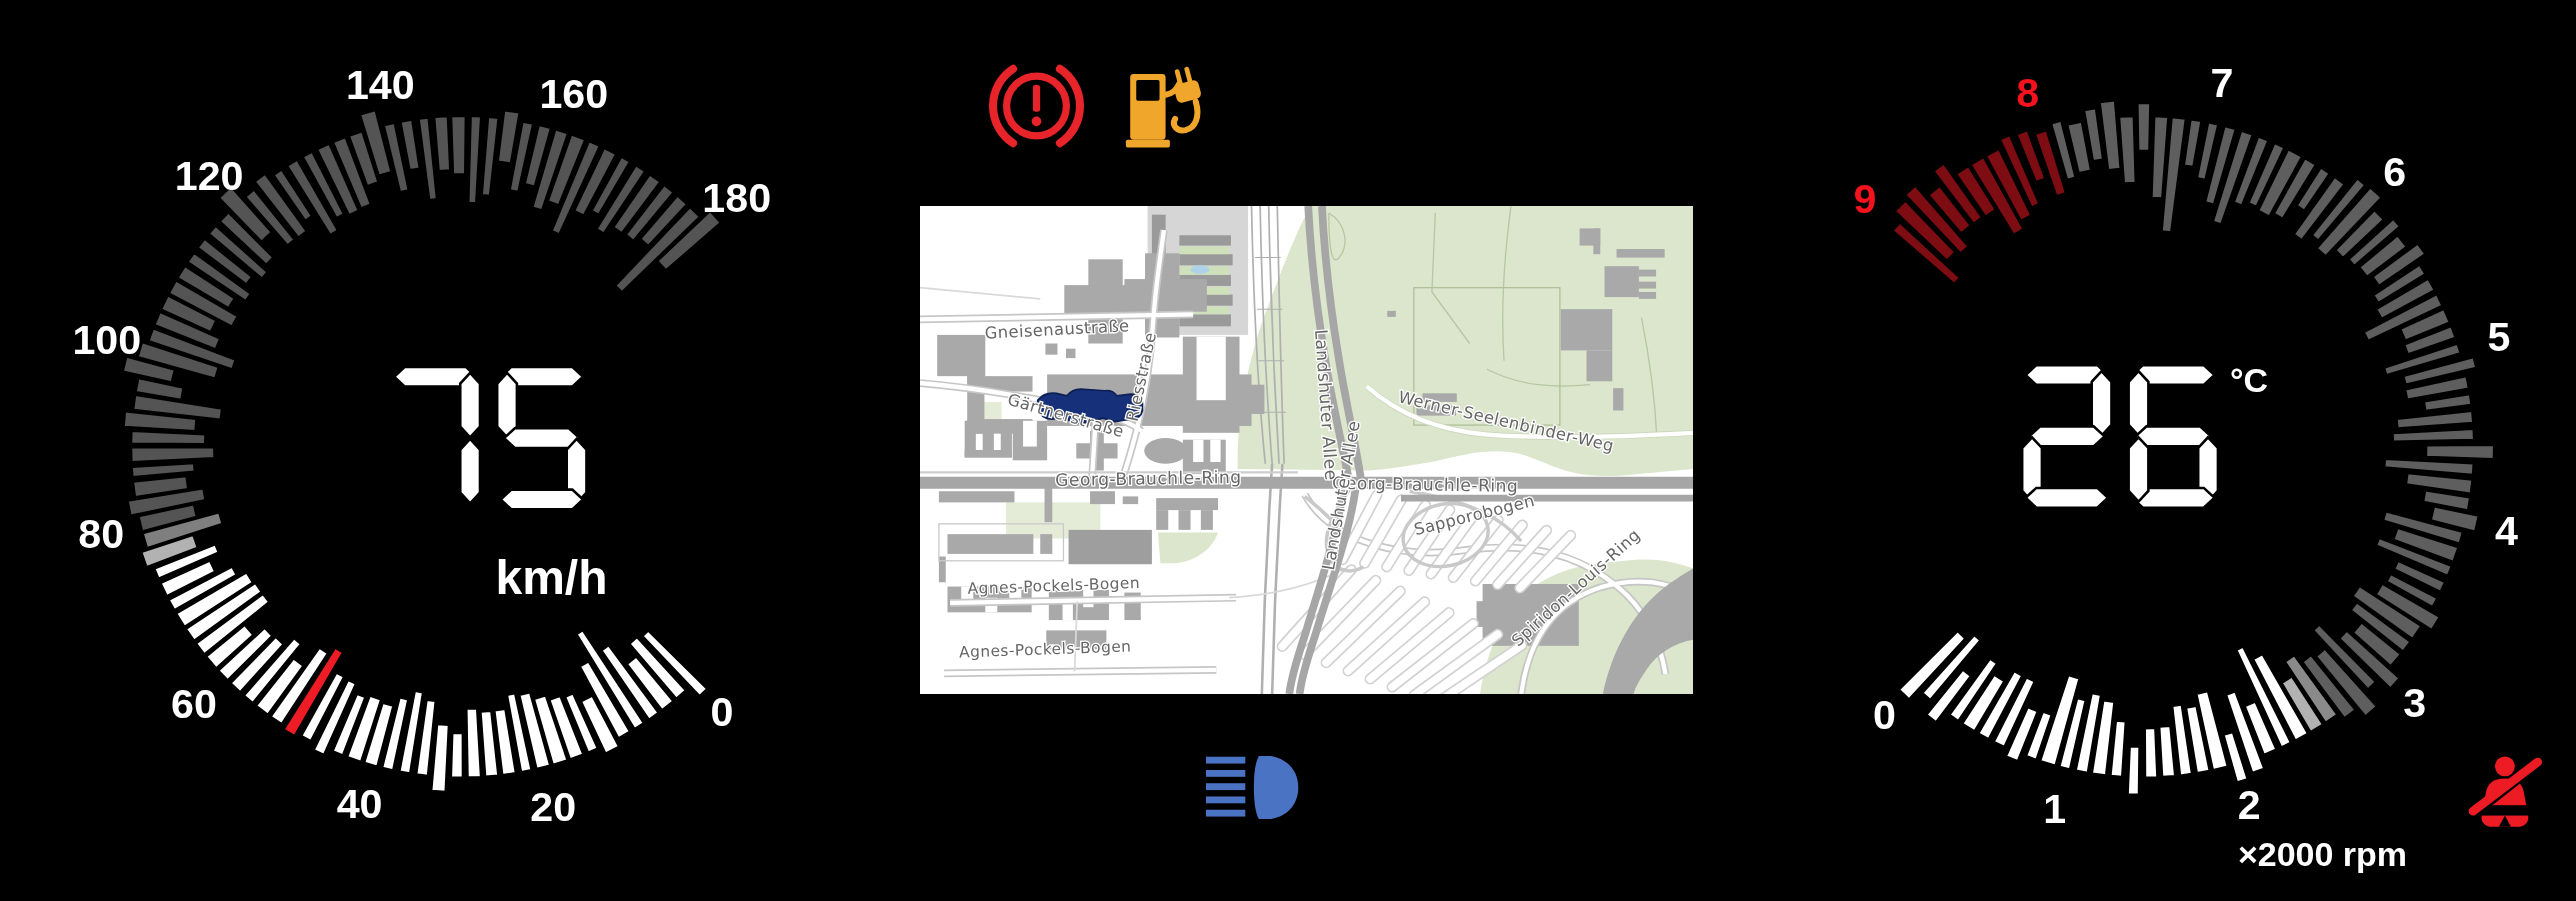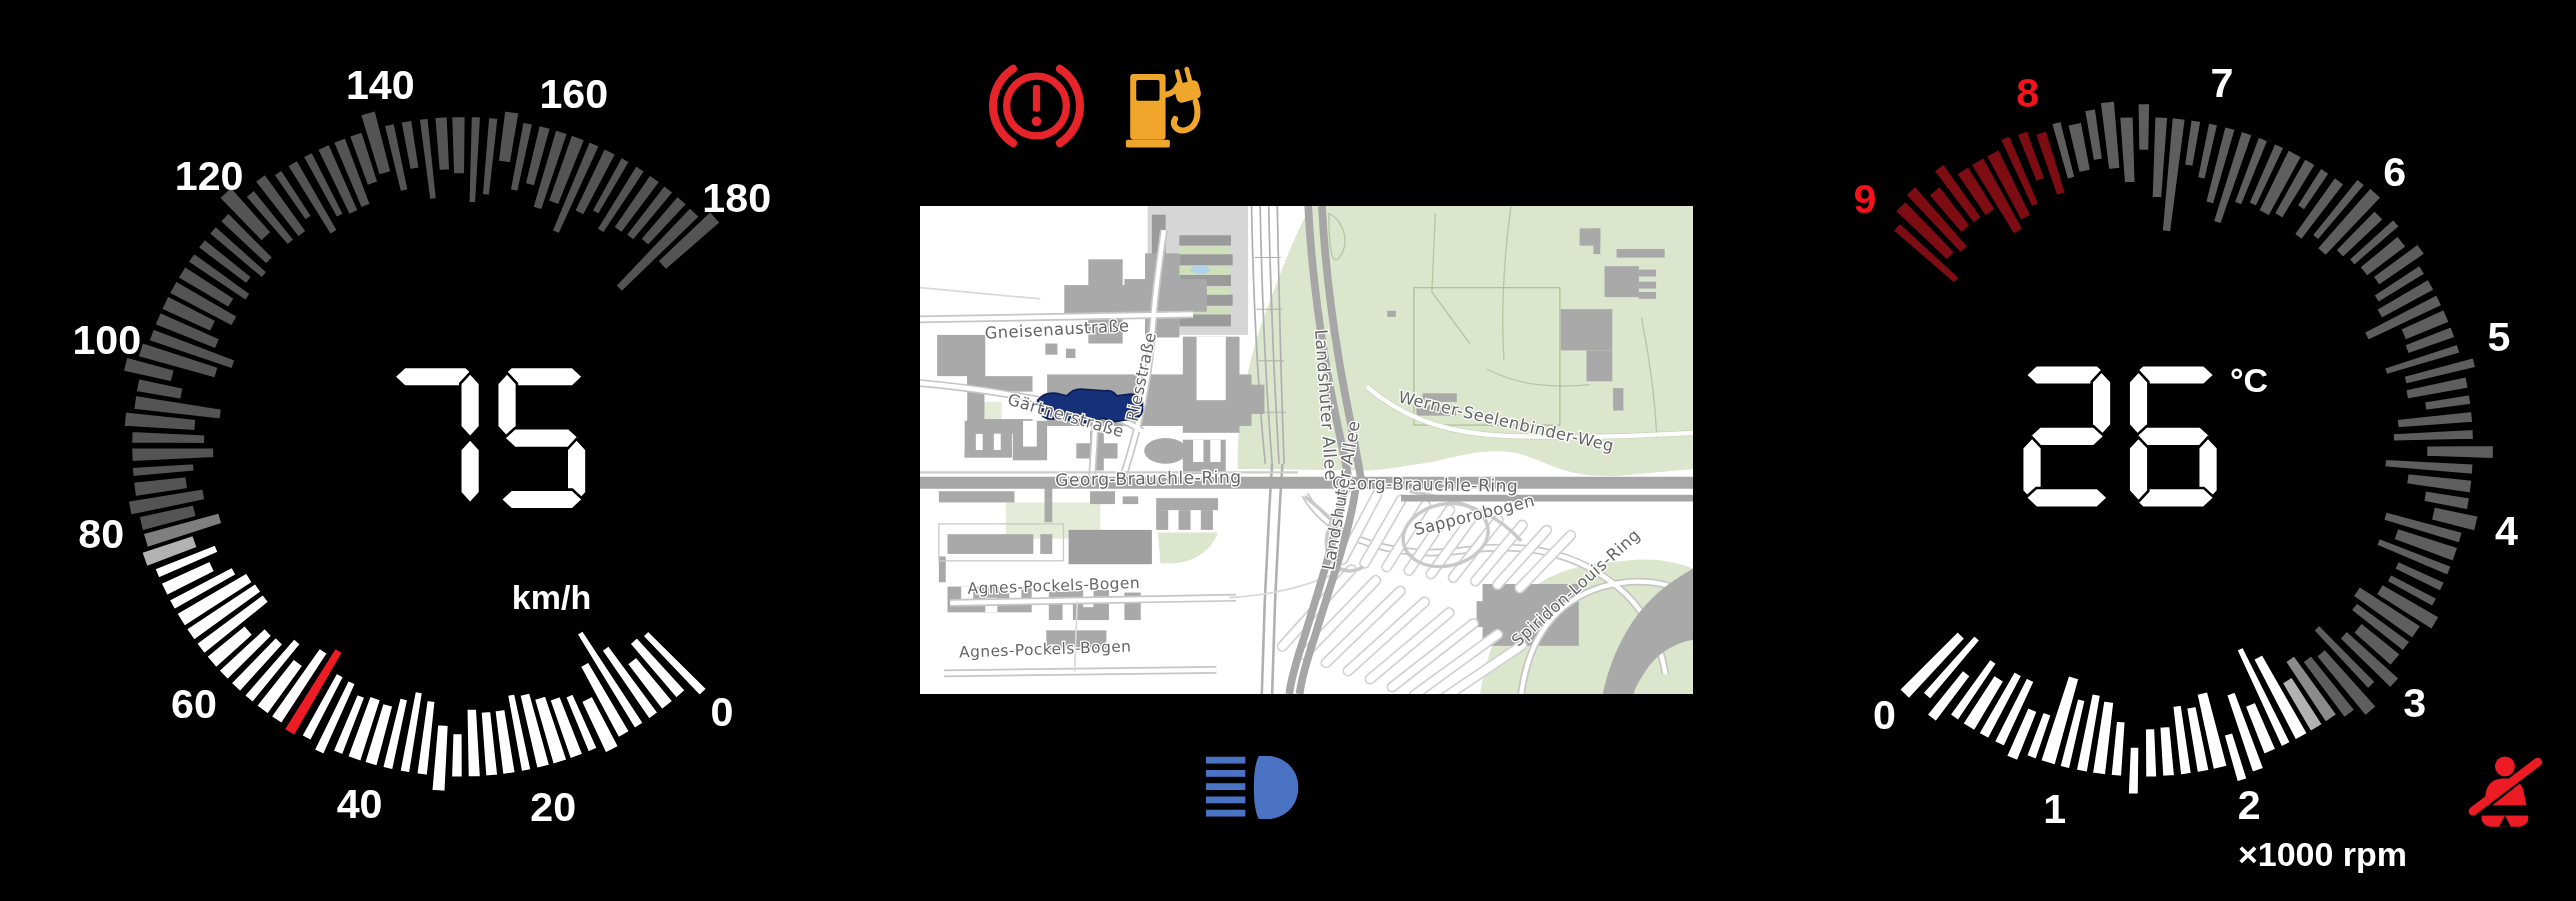--- a/index.html
+++ b/index.html
@@ -1,20 +1,20 @@
 <!DOCTYPE html>
 <html style="font-size:13.7px"><head>
 <meta charset="utf-8">
 <style>
   html,body{margin:0;padding:0;background:#000;}
   #cluster{position:relative;width:2576px;height:902px;background:#000;overflow:hidden;
            font-family:"Liberation Sans",sans-serif;}
   .abs{position:absolute;}
   .unit-label{color:#fff;font-weight:bold;text-align:center;}
-  #kmh-label{left:474px;top:578px;width:155px;font-size:34px;}
+  #kmh-label{left:474px;top:550px;width:155px;font-size:48px;}
   #degc-label{left:2230px;top:361px;width:77px;font-size:34px;text-align:left;}
   #rpm-scale-label{left:2185px;top:835px;width:275px;font-size:34px;}
   #gauges{left:0;top:0;}
   #map-wrap{left:920px;top:206px;width:773px;height:488px;background:#fff;}
   svg{display:block;}
   .map-label{fill:#666;stroke:#fff;stroke-width:3px;paint-order:stroke;
              font-family:"DejaVu Sans",sans-serif;letter-spacing:0.5px;}
   .gauge-num{font-family:"Liberation Sans",sans-serif;font-weight:bold;font-size:48px;text-anchor:middle;}
 </style>
 </head>
@@ -249,21 +249,21 @@
         <polygon points="135.5,7 147,19.5 147,69.5 135.5,82 124,69.5 124,19.5" fill="#fff" stroke="#000" stroke-width="3"></polygon>
         <polygon points="132,83 144.5,71.5 207.5,71.5 220,83 207.5,94.5 144.5,94.5" fill="#fff" stroke="#000" stroke-width="3"></polygon>
         <polygon points="216.5,84 228,96.5 228,146.5 216.5,159 205,146.5 205,96.5" fill="#fff" stroke="#000" stroke-width="3"></polygon>
         <polygon points="128,154.5 140.5,143 211.5,143 224,154.5 211.5,166 140.5,166" fill="#fff" stroke="#000" stroke-width="3"></polygon>
         <polygon points="135.5,84 147,96.5 147,146.5 135.5,159 124,146.5 124,96.5" fill="#fff" stroke="#000" stroke-width="3"></polygon>
       </g>
     </svg>
 
   <div id="kmh-label" class="abs unit-label">km/h</div>
   <div id="degc-label" class="abs unit-label">°C</div>
-  <div id="rpm-scale-label" class="abs unit-label">×1000 rpm</div>
+  <div id="rpm-scale-label" class="abs unit-label">×2000 rpm</div>
 
   <svg class="abs" style="left:984px;top:58px" width="105" height="96" viewBox="0 0 130 116">
     <g fill="none" stroke="#e8242b">
       <circle cx="65" cy="58" r="37" stroke-width="9"></circle>
       <path d="M36,12 A55,55 0 0 0 36,104" stroke-width="10" stroke-linecap="round"></path>
       <path d="M94,12 A55,55 0 0 1 94,104" stroke-width="10" stroke-linecap="round"></path>
     </g>
     <rect x="60.5" y="32" width="9" height="33" rx="3" fill="#e8242b"></rect>
     <circle cx="65" cy="77" r="6" fill="#e8242b"></circle>
   </svg>

